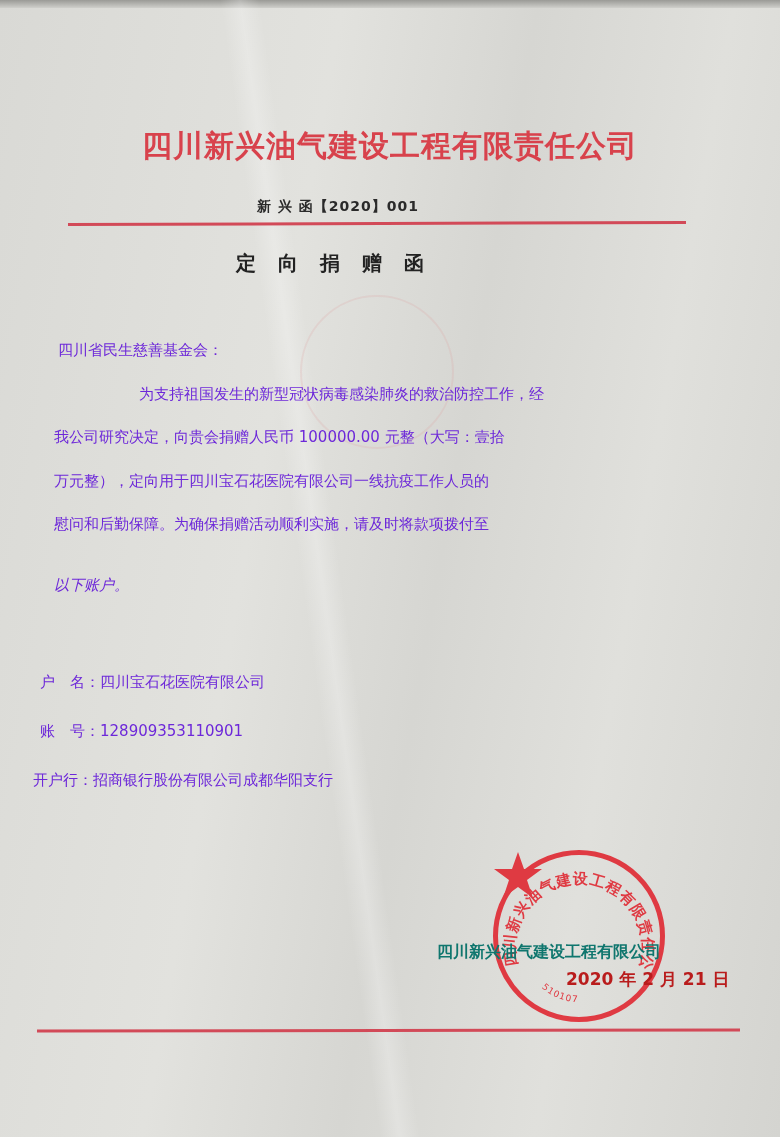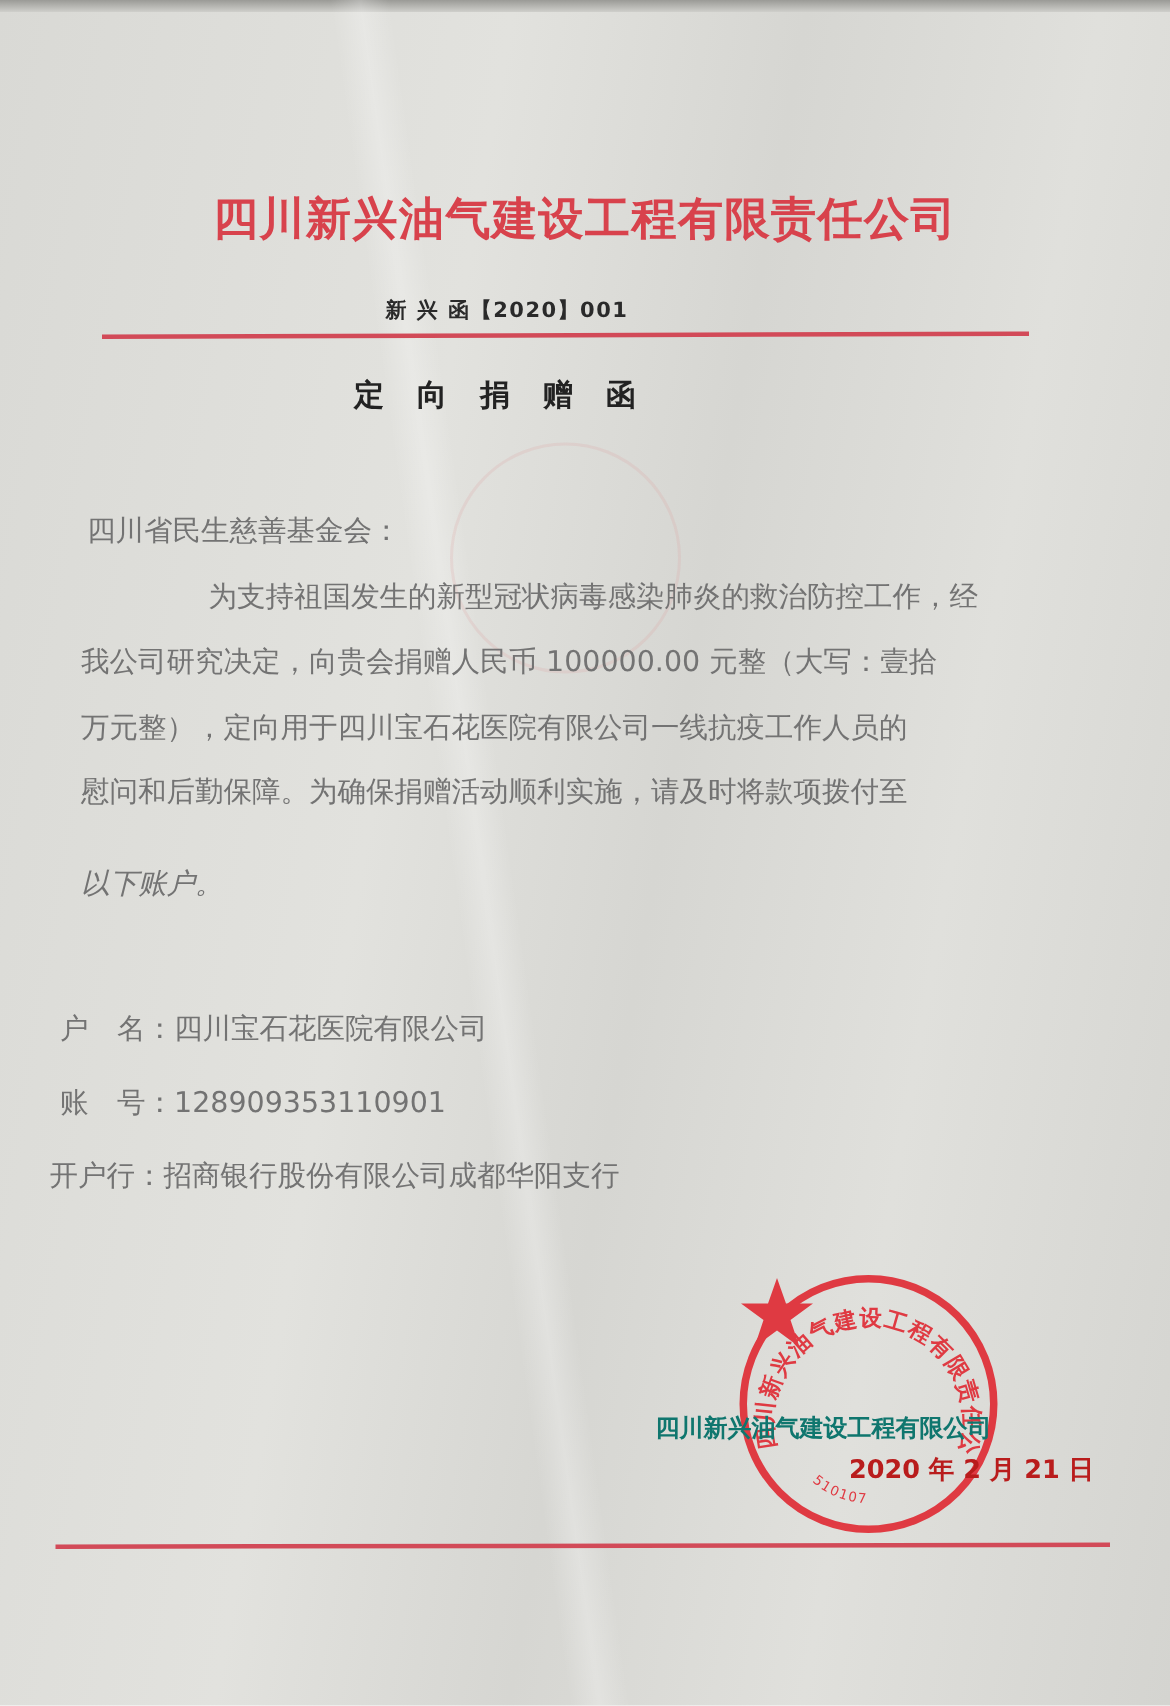--- a/index.html
+++ b/index.html
@@ -33,21 +33,21 @@
     }
     .red-rule {
       position: absolute; height: 3px; background: #d24a58;
     }
     .rule-top { left: 68px; width: 618px; top: 222px; transform: rotate(-0.2deg); }
     .rule-bottom { left: 37px; width: 703px; top: 1029px; transform: rotate(-0.1deg); }
     .letter-title {
       left: 0; width: 660px; top: 250px; text-align: center;
       font-size: 20px; font-weight: bold; letter-spacing: 22px; padding-left: 22px; box-sizing: border-box;
     }
-    .body-text { font-size: 19px; color: #737373; }
+    .body-text { font-size: 15px; color: #6d28d9; }
     .seal {
       position: absolute; left: 493px; top: 850px; width: 172px; height: 172px;
       border-radius: 50%; border: 5px solid #e0242e; box-sizing: border-box;
       opacity: 0.88;
     }
     .seal svg { position: absolute; left: -5px; top: -5px; }
     .seal-star {
       position: absolute; left: 58px; top: 48px; width: 50px; height: 50px;
     }
     .signer { left: 437px; top: 942px; font-size: 16px; font-weight: bold; color: #0f766e; }

